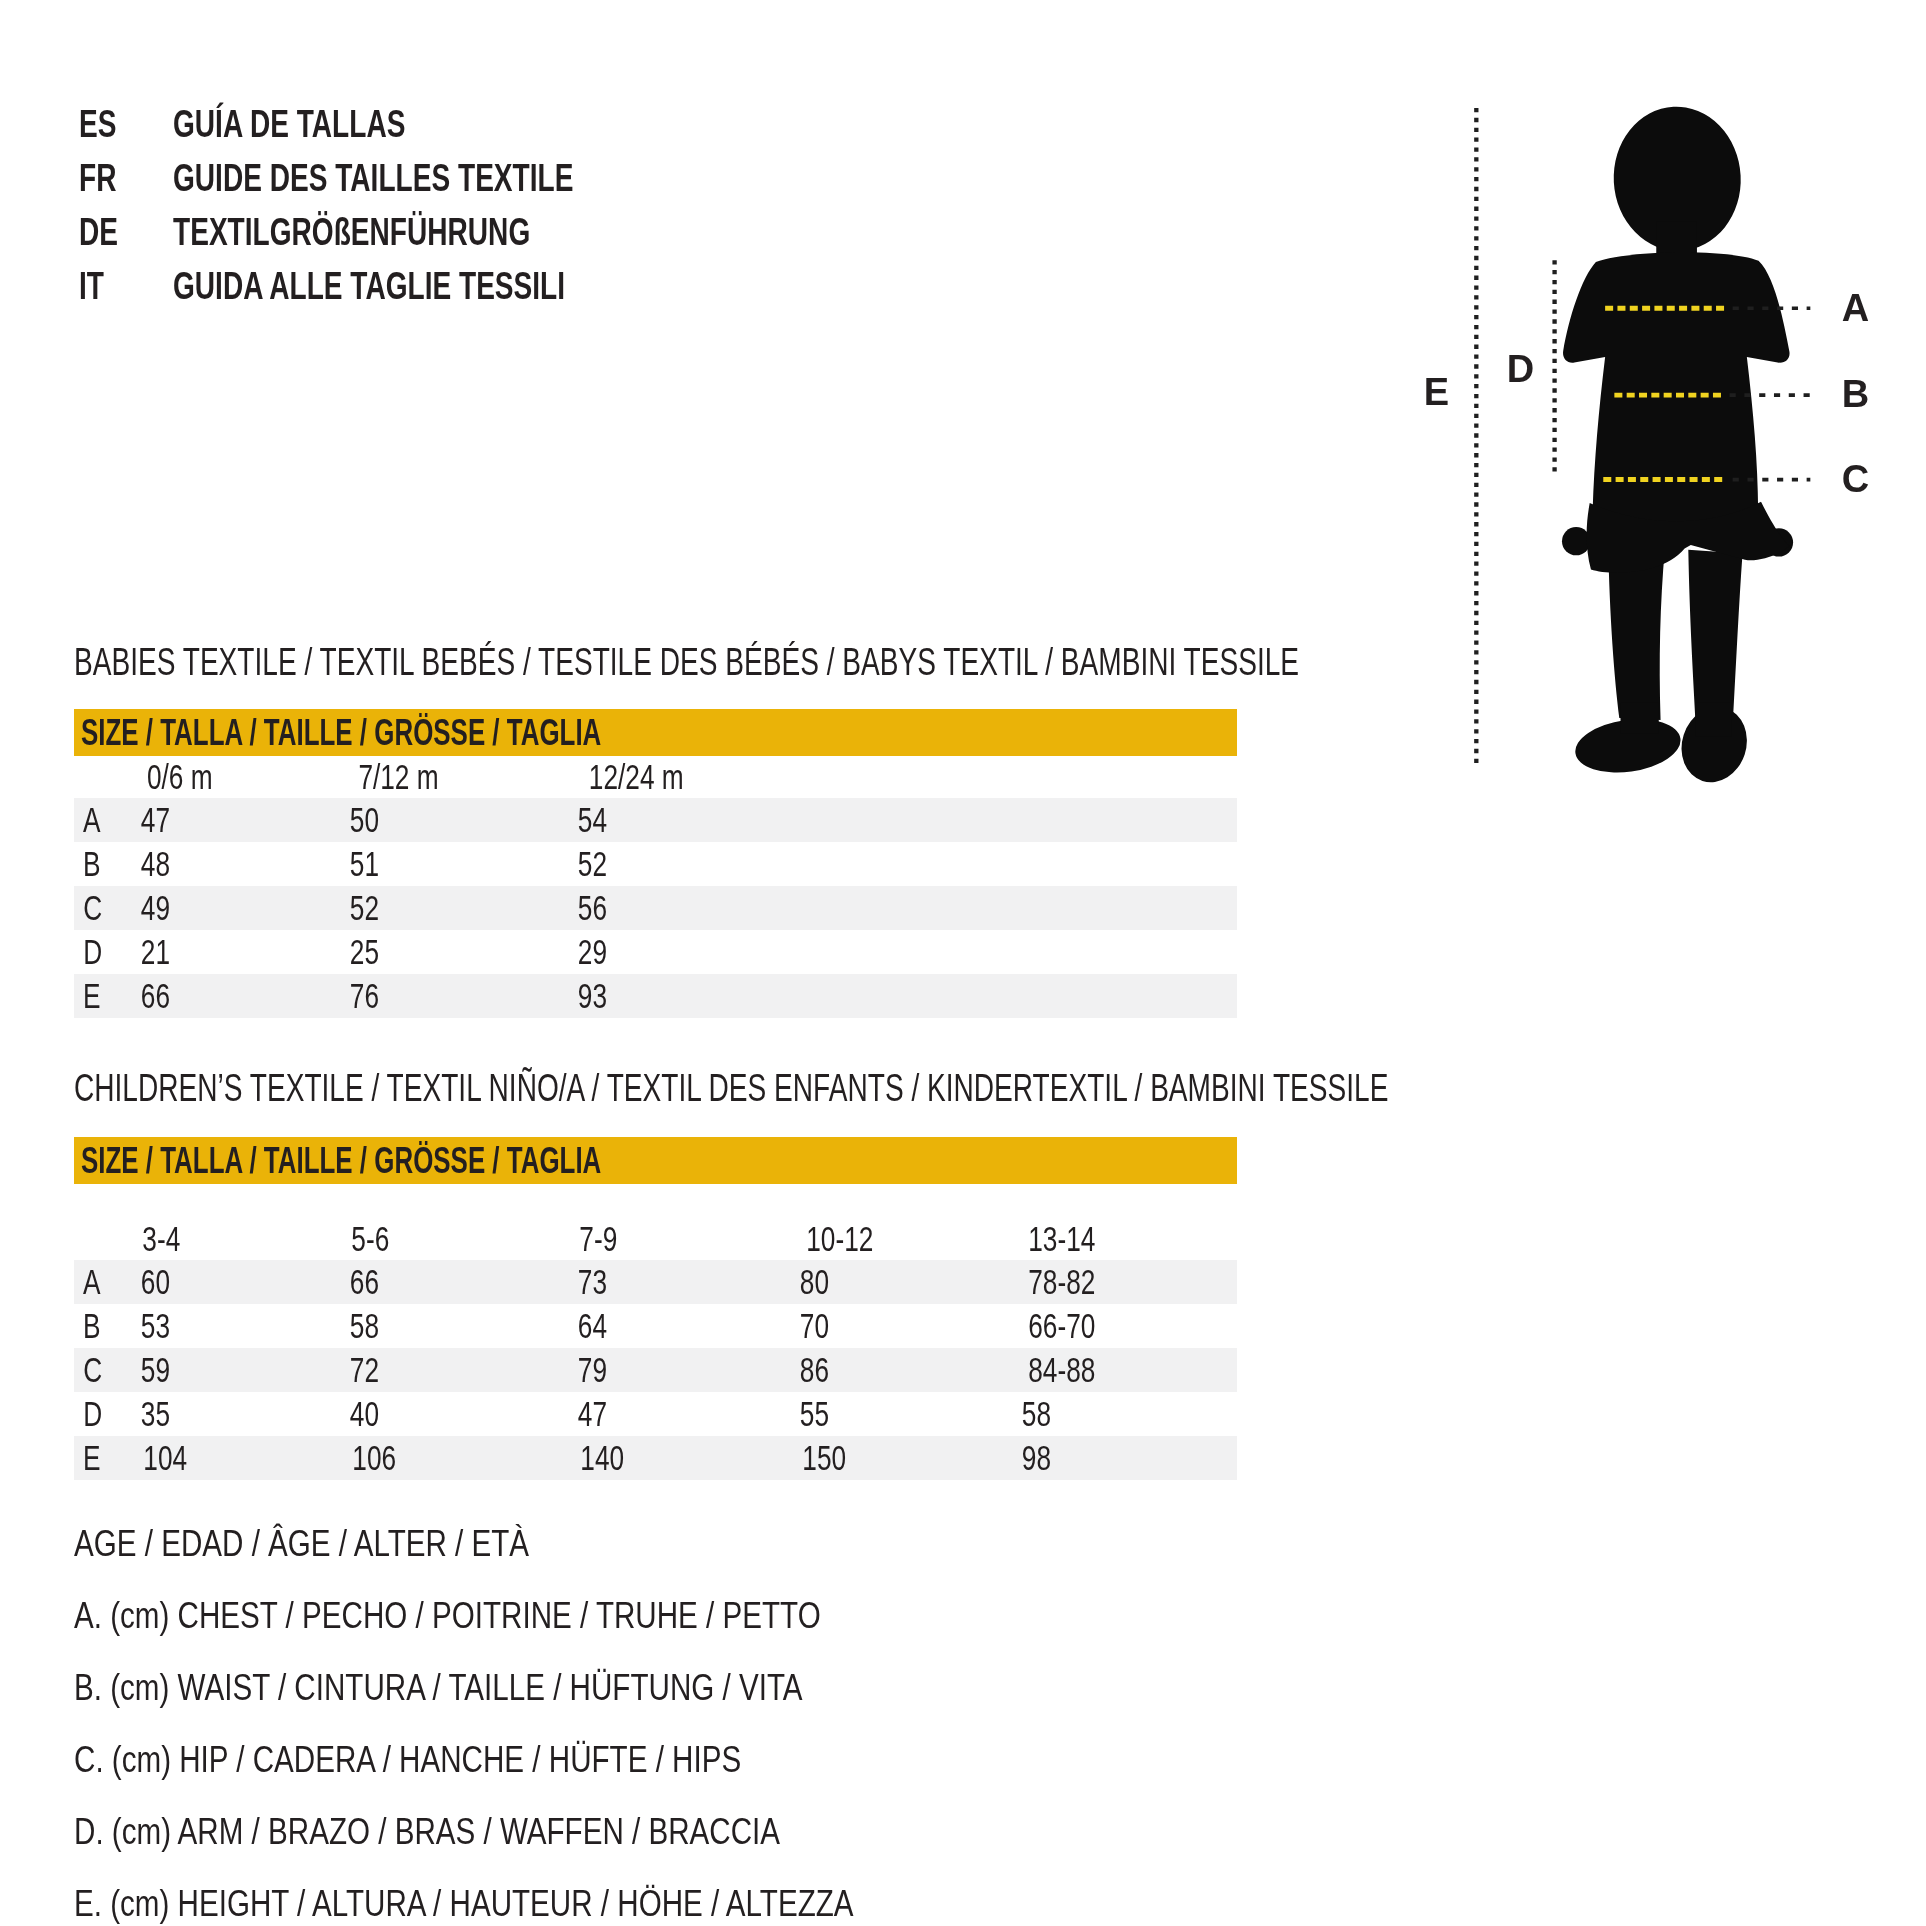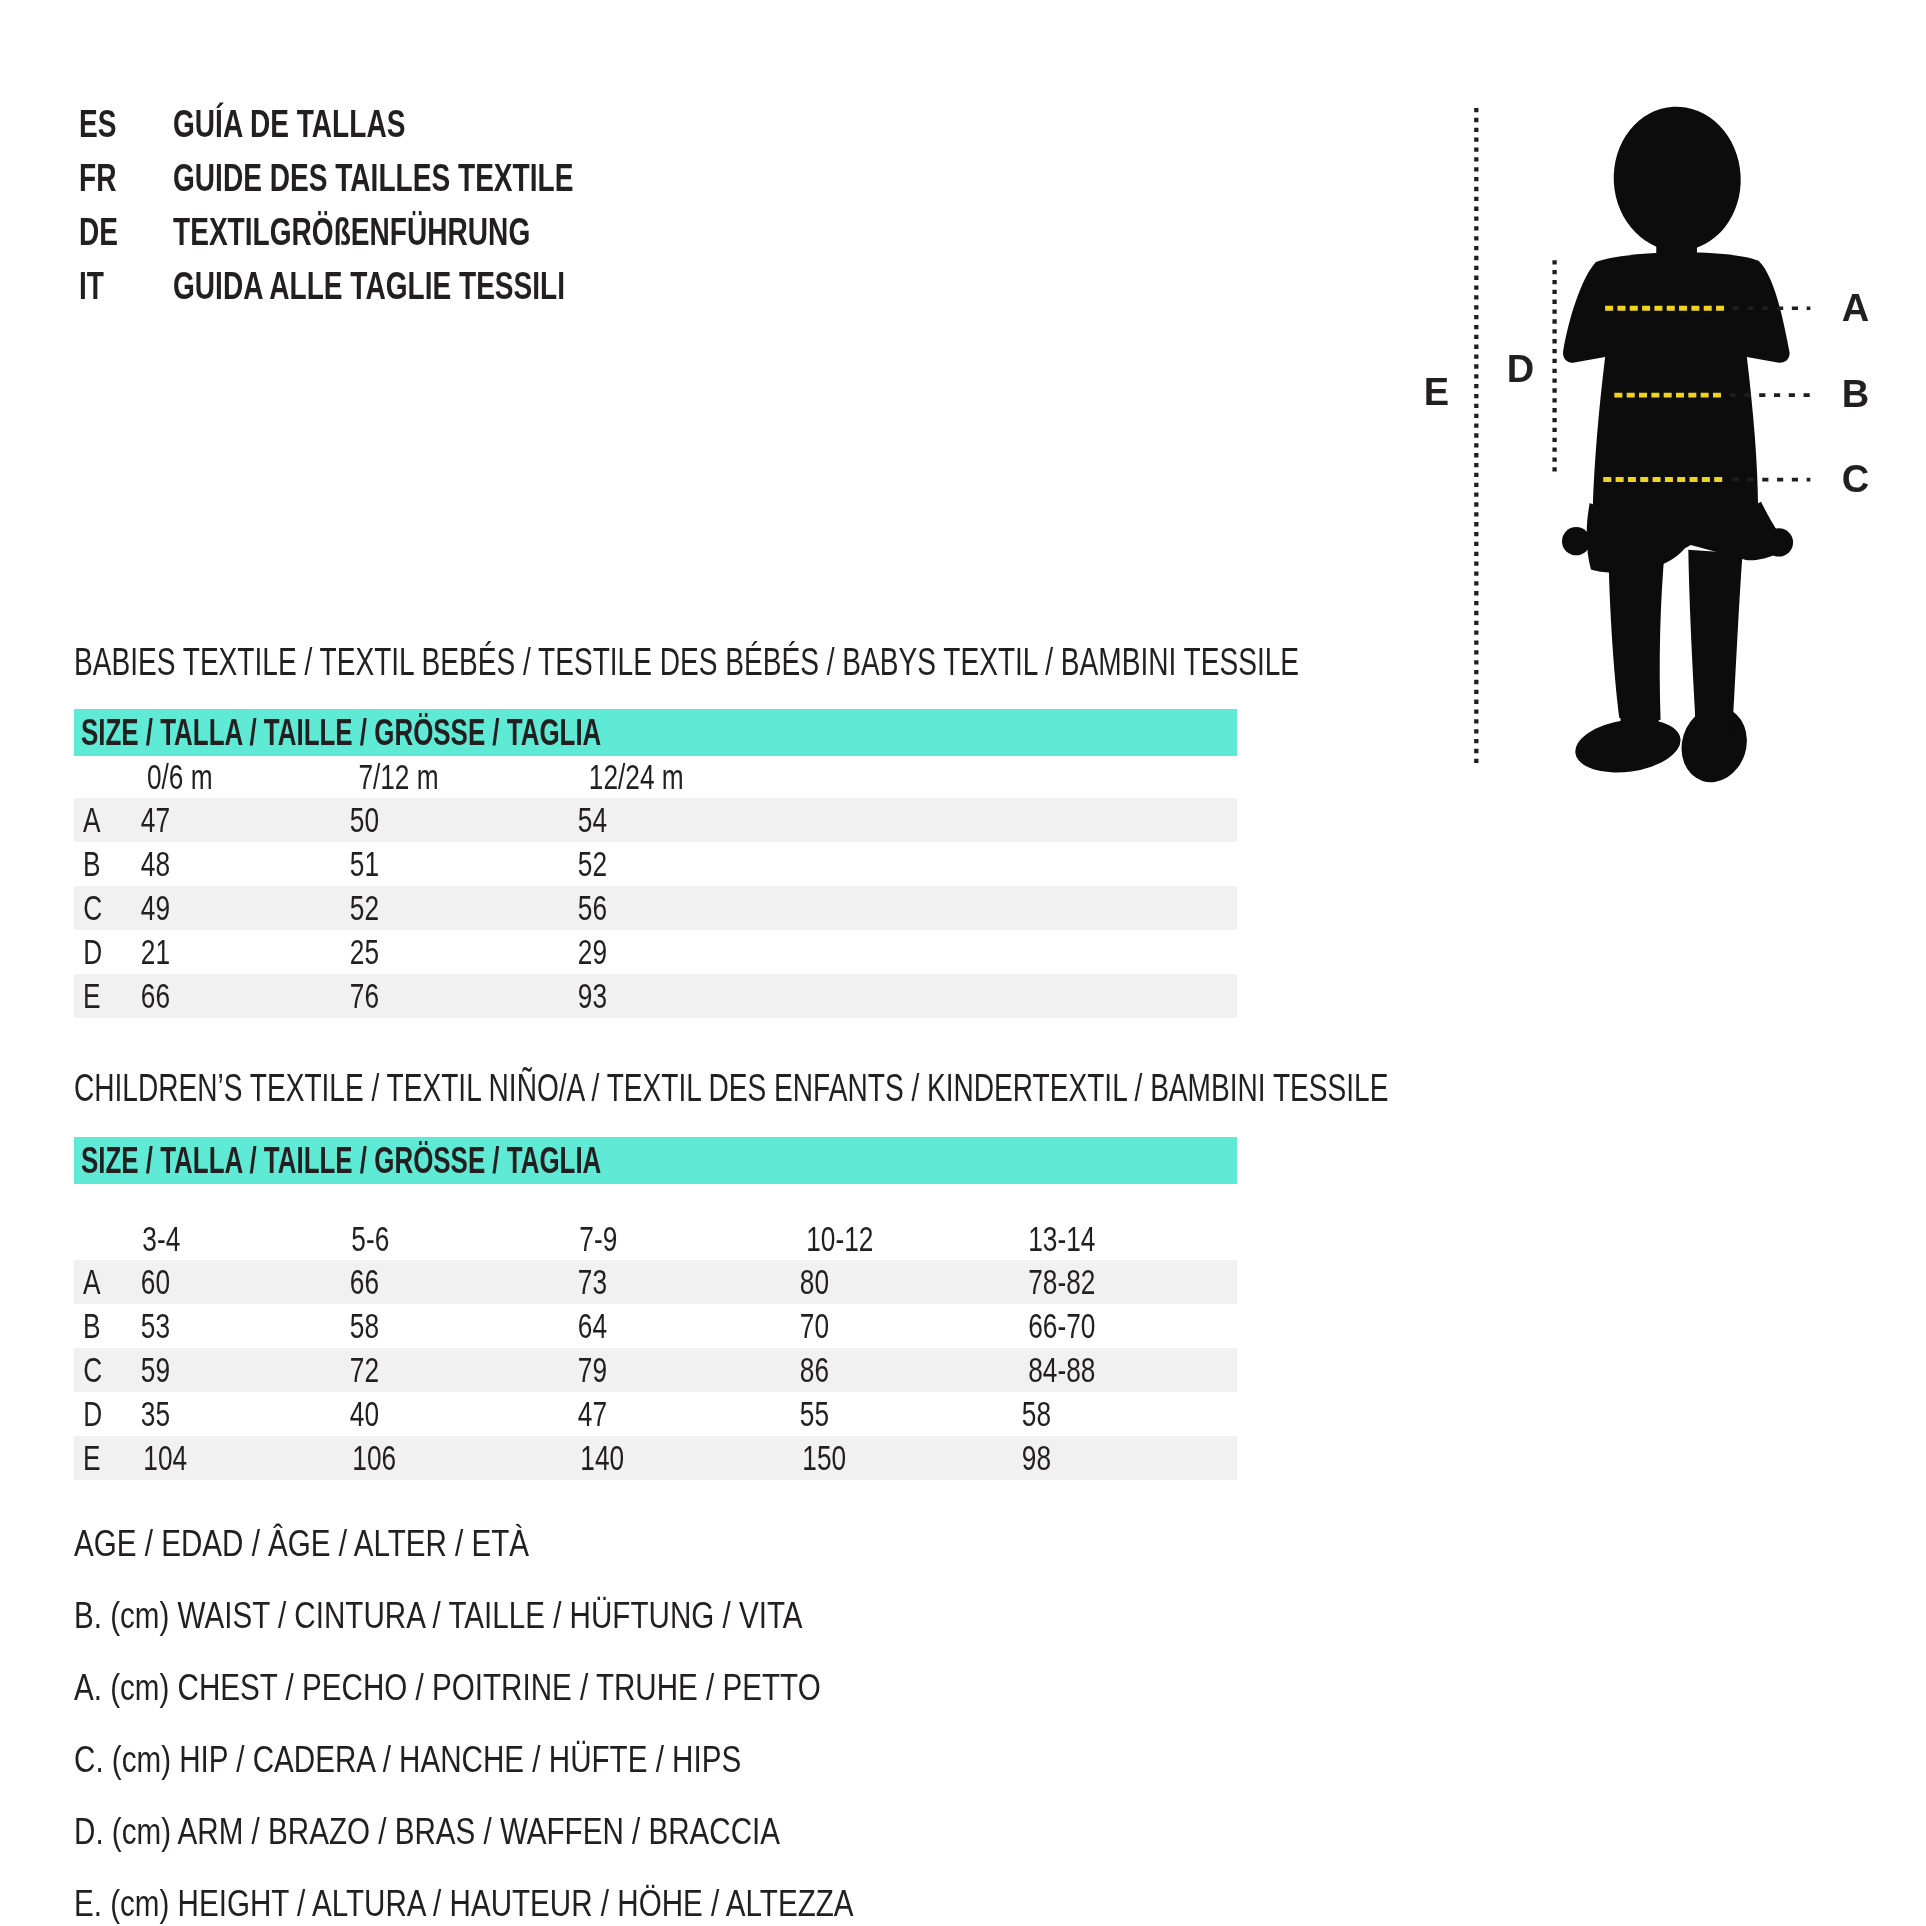--- a/index.html
+++ b/index.html
@@ -9,21 +9,21 @@
   .cx{display:inline-block;transform:scaleX(0.72);transform-origin:0 50%;white-space:nowrap;}
   .cx8{display:inline-block;transform:scaleX(0.80);transform-origin:0 50%;white-space:nowrap;}
   .cxc{display:inline-block;transform:scaleX(0.75);transform-origin:50% 50%;white-space:nowrap;}
   
   .lang-block{position:absolute;left:79px;top:97px;}
   .lang-row{display:flex;height:54px;align-items:center;font-size:39px;font-weight:700;}
   .lang-code{width:94px;flex:0 0 94px;}
   
   .sec-title{position:absolute;left:74px;font-size:39px;font-weight:400;line-height:1;}
   
-  .size-bar{position:absolute;left:74px;width:1163px;height:47px;background:#5eead4;
+  .size-bar{position:absolute;left:74px;width:1163px;height:47px;background:#eab308;
             display:flex;align-items:center;padding-left:7.4px;box-sizing:border-box;
             font-size:36px;font-weight:700;}
   
   .tbl{position:absolute;left:74px;width:1163px;font-size:35px;}
   .trow{display:grid;height:44px;align-items:center;}
   .tbl-babies .trow{grid-template-columns:62px 209px 228px 222px 442px;}
   .tbl-children .trow{grid-template-columns:62px 209px 228px 222px 222px 220px;}
   .thead{height:43px;}
   .odd{background:#f1f1f2;}
   .lbl{padding-left:6.2px;}
@@ -196,26 +196,26 @@
       <div class="val"><span class="cxc">150</span></div>
       <div class="val"><span class="cxc">98</span></div>
     </div>
   </div>
 
   <div class="legend">
     <div class="legend-line">
         <span class="cx8">AGE / EDAD / ÂGE / ALTER / ETÀ</span>
       </div>
     <div class="legend-line">
+        <span class="cx8">A. (cm) CHEST / PECHO / POITRINE / TRUHE / PETTO</span>
+      </div>
+    <div class="legend-line">
         <span class="cx8">B. (cm) WAIST / CINTURA / TAILLE / HÜFTUNG / VITA</span>
       </div>
     <div class="legend-line">
-        <span class="cx8">A. (cm) CHEST / PECHO / POITRINE / TRUHE / PETTO</span>
-      </div>
-    <div class="legend-line">
         <span class="cx8">C. (cm) HIP / CADERA / HANCHE / HÜFTE / HIPS</span>
       </div>
     <div class="legend-line">
         <span class="cx8">D. (cm) ARM / BRAZO / BRAS / WAFFEN / BRACCIA</span>
       </div>
     <div class="legend-line">
         <span class="cx8">E. (cm) HEIGHT / ALTURA / HAUTEUR / HÖHE / ALTEZZA</span>
       </div>
   </div>
 

